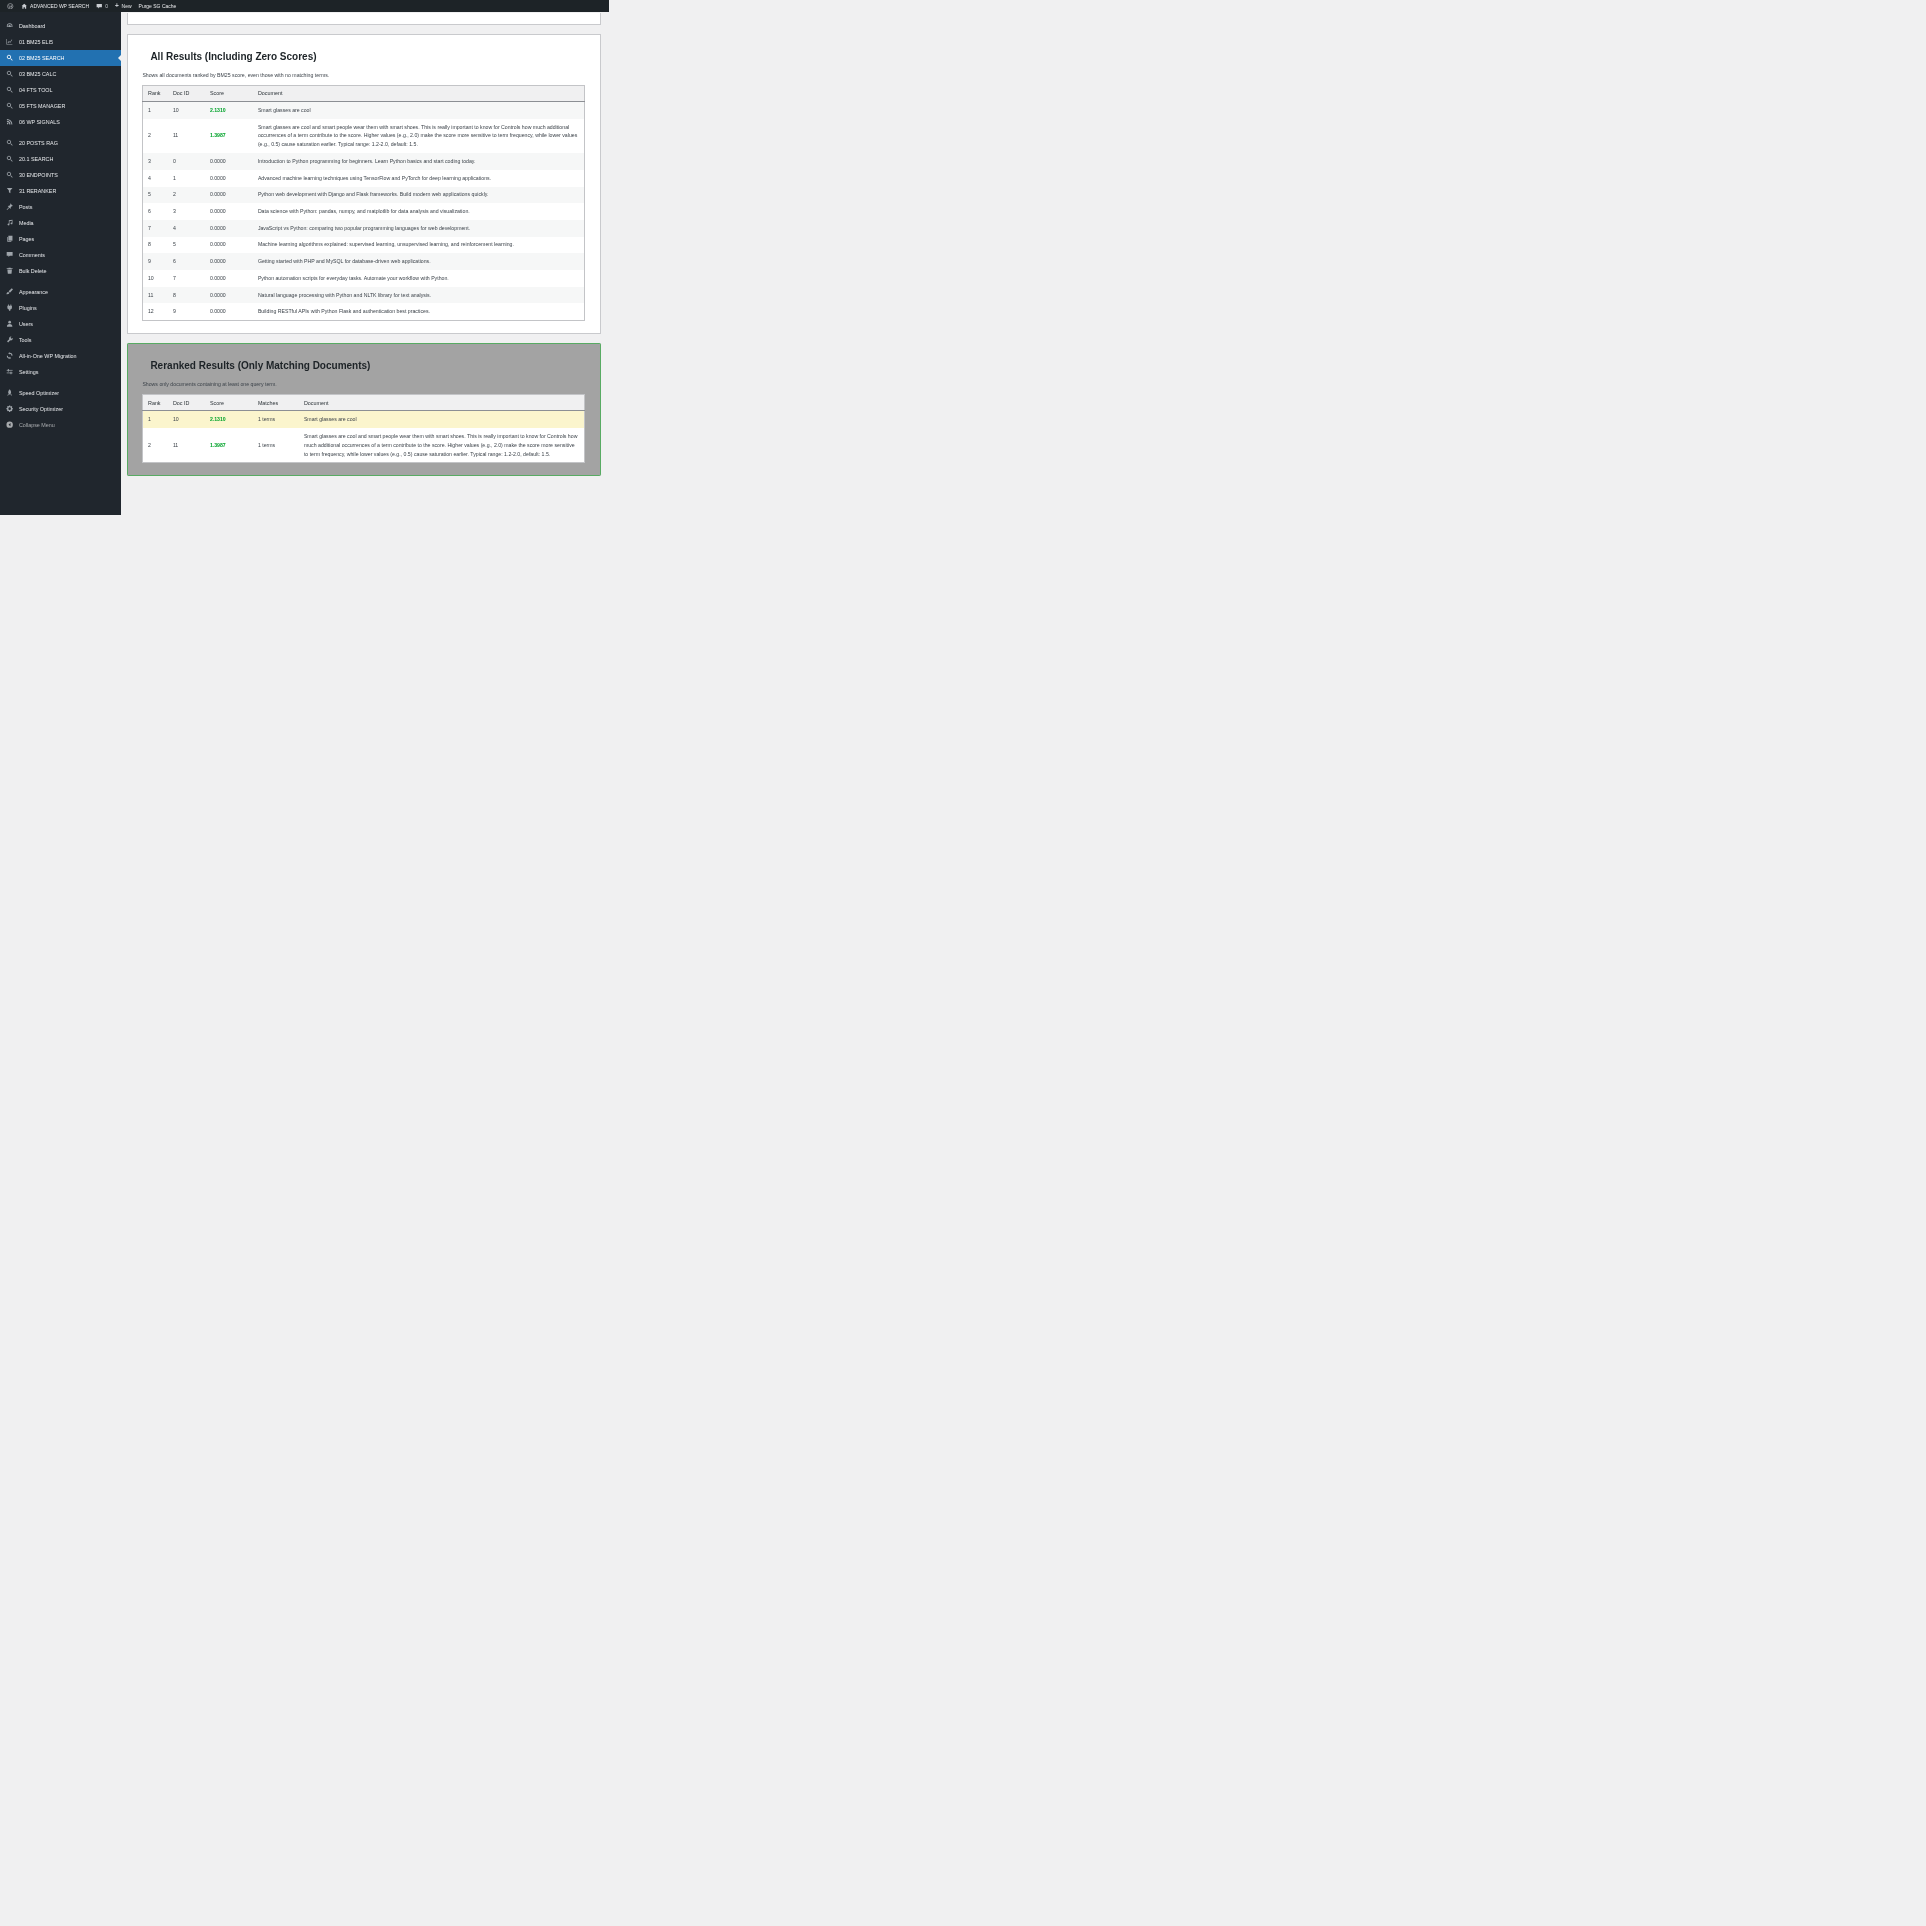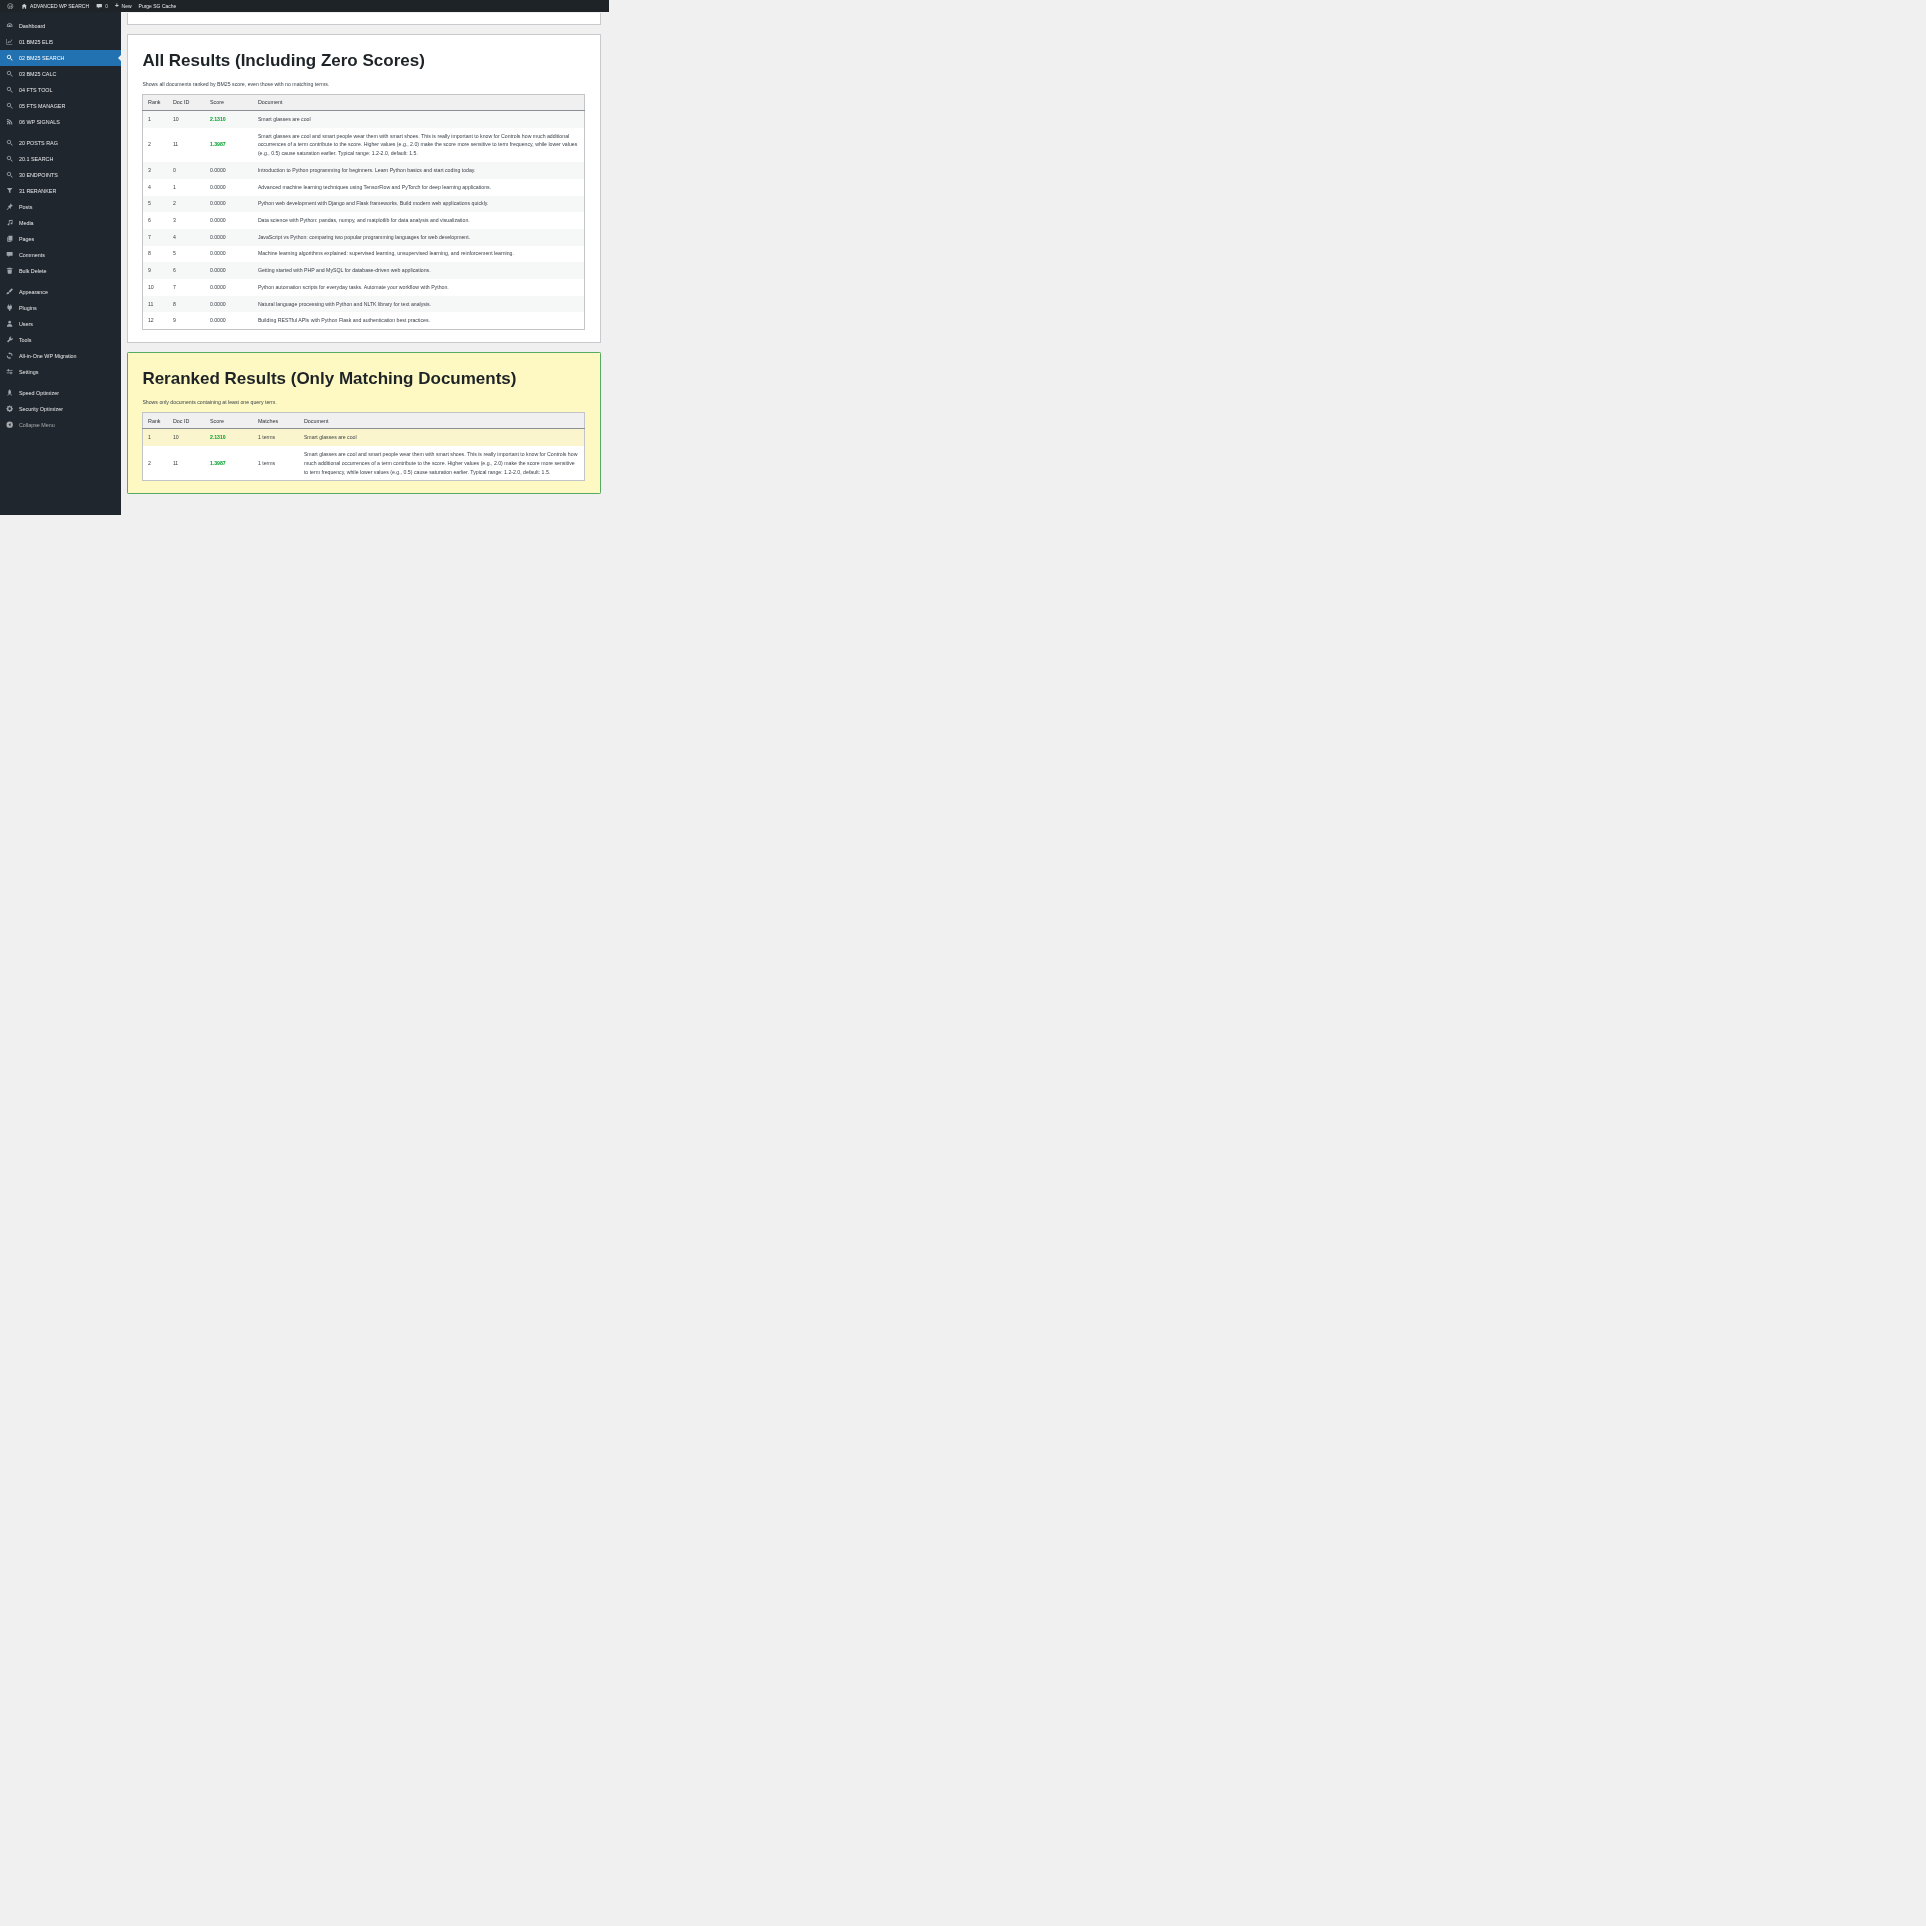--- a/index.html
+++ b/index.html
@@ -48,40 +48,40 @@
   
   .content { position:absolute; left:121px; top:12.3px; right:0; bottom:0; padding:0.8px 8.5px 0 5.8px; }
   .card-partial {
     height:11.6px; background:#fff; border:0.4px solid #c9cacd; border-top:none;
     margin-bottom:8.9px; box-shadow:0 0.4px 0.4px rgba(0,0,0,.04);
   }
   .card {
     background:#fff; border:0.4px solid #c9cacd; padding:9.2px 14.6px 11.6px;
     box-shadow:0 0.4px 0.4px rgba(0,0,0,.04);
   }
-  h2.section-title { font-size:17px; font-weight:600; color:#1d2327; margin:7px 0 0; }
+  h2.section-title { font-size:10px; font-weight:600; color:#1d2327; margin:7px 8px 0; }
   p.desc { font-size:5.2px; color:#3c434a; margin:10px 0 7px; }
 
   table.results {
     width:100%; border-collapse:collapse; border:0.4px solid #c3c4c7;
     table-layout:fixed; font-size:5.2px; color:#3c434a;
     background:#fff; box-shadow:0 0.4px 0.4px rgba(0,0,0,.1);
   }
   .results th {
     text-align:left; font-weight:400; font-size:5.4px; color:#2c3338;
     background:#f0f0f1; padding:4.6px; border-bottom:0.8px solid #8c8f94;
   }
   .results td { padding:3.9px 4.6px; line-height:8.9px; vertical-align:middle; overflow-wrap:break-word; }
   .results tbody tr:nth-child(odd) { background:#f6f7f7; }
   .results tbody tr.highlight { background:#fbf5cd; }
   .score-pos { color:#00a32a; font-weight:700; }
 
   .greenbox {
     margin-top:9.2px; margin-bottom:7.7px;
-    background:#fef9c3; border:0.8px solid #58ab63; border-radius:1.2px;
+    background:#a3a3a3; border:0.8px solid #58ab63; border-radius:1.2px;
     padding:9.2px 14.6px 11.6px;
   }
   .greenbox .results tbody tr:nth-child(odd) { background:#fff; }
   .greenbox .results tbody tr.highlight { background:#fbf5cd; }
 </style>
 </head>
 <body>
 
 <div class="adminbar">
   <div class="ab-item">

